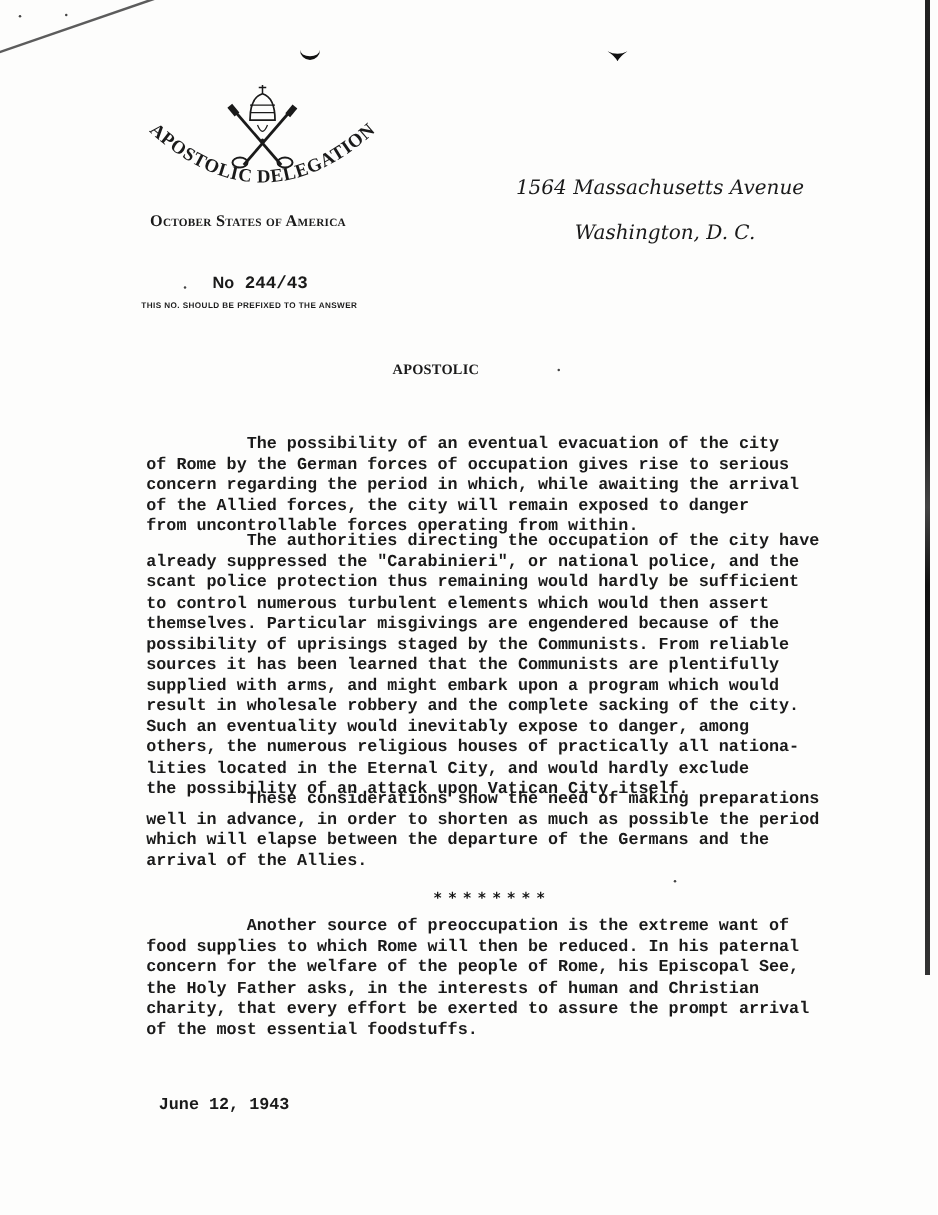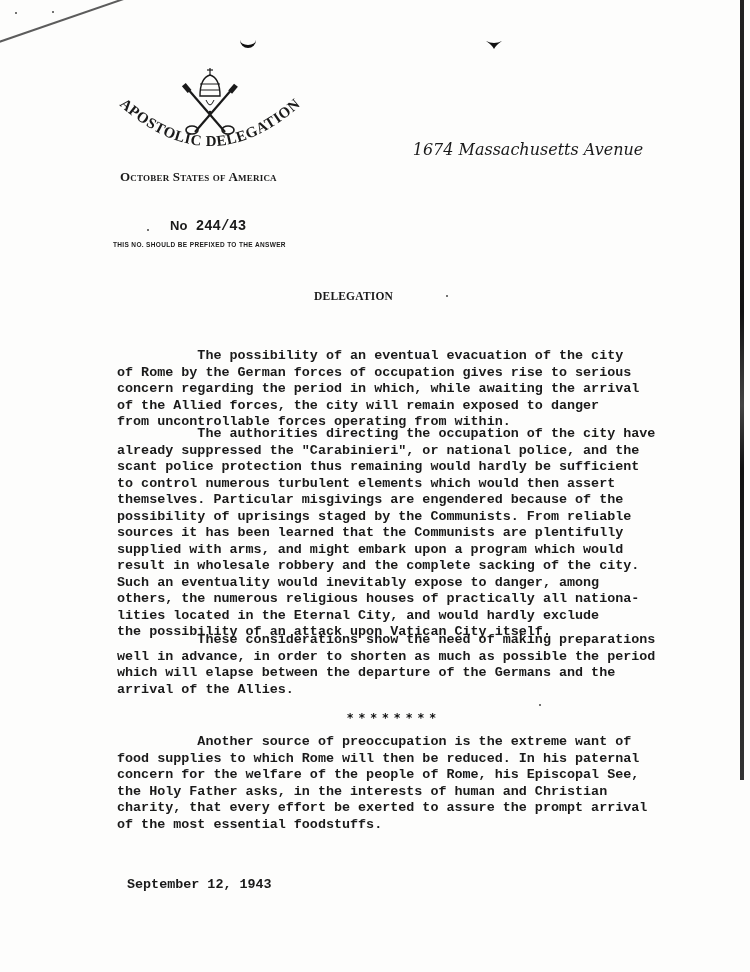--- a/index.html
+++ b/index.html
@@ -209,30 +209,31 @@
 
       <text font-family="Liberation Serif, serif" font-size="15" font-weight="bold" fill="#1a1a1a" letter-spacing="0.6">
         <textPath href="#arcPath" startOffset="50%" text-anchor="middle">APOSTOLIC DELEGATION</textPath>
       </text>
     </svg>
   </div>
 
   <div class="usa">October States of America</div>
 
   <div class="address">
-    <div class="line1">1674 Massachusetts Avenue</div>
+    <div class="line1">1564 Massachusetts Avenue</div>
+    <div class="line2">Washington, D. C.</div>
   </div>
 
   <div class="ref-no">
     <span class="no-label">No</span>
     <span>244/43</span>
   </div>
   <div class="ref-note">THIS NO. SHOULD BE PREFIXED TO THE ANSWER</div>
 
-  <div class="memo-title">DELEGATION</div>
+  <div class="memo-title">APOSTOLIC</div>
 
   <pre class="body-text para1">          The possibility of an eventual evacuation of the city
 of Rome by the German forces of occupation gives rise to serious
 concern regarding the period in which, while awaiting the arrival
 of the Allied forces, the city will remain exposed to danger
 from uncontrollable forces operating from within.</pre>
   <pre class="body-text para2">          The authorities directing the occupation of the city have
 already suppressed the "Carabinieri", or national police, and the
 scant police protection thus remaining would hardly be sufficient
 to control numerous turbulent elements which would then assert
@@ -252,14 +253,14 @@
 
   <div class="stars">********</div>
 
   <pre class="body-text para4">          Another source of preoccupation is the extreme want of
 food supplies to which Rome will then be reduced. In his paternal
 concern for the welfare of the people of Rome, his Episcopal See,
 the Holy Father asks, in the interests of human and Christian
 charity, that every effort be exerted to assure the prompt arrival
 of the most essential foodstuffs.</pre>
 
-  <div class="date">September 12, 1943</div>
+  <div class="date">June 12, 1943</div>
 </div>
 
 </body></html>

